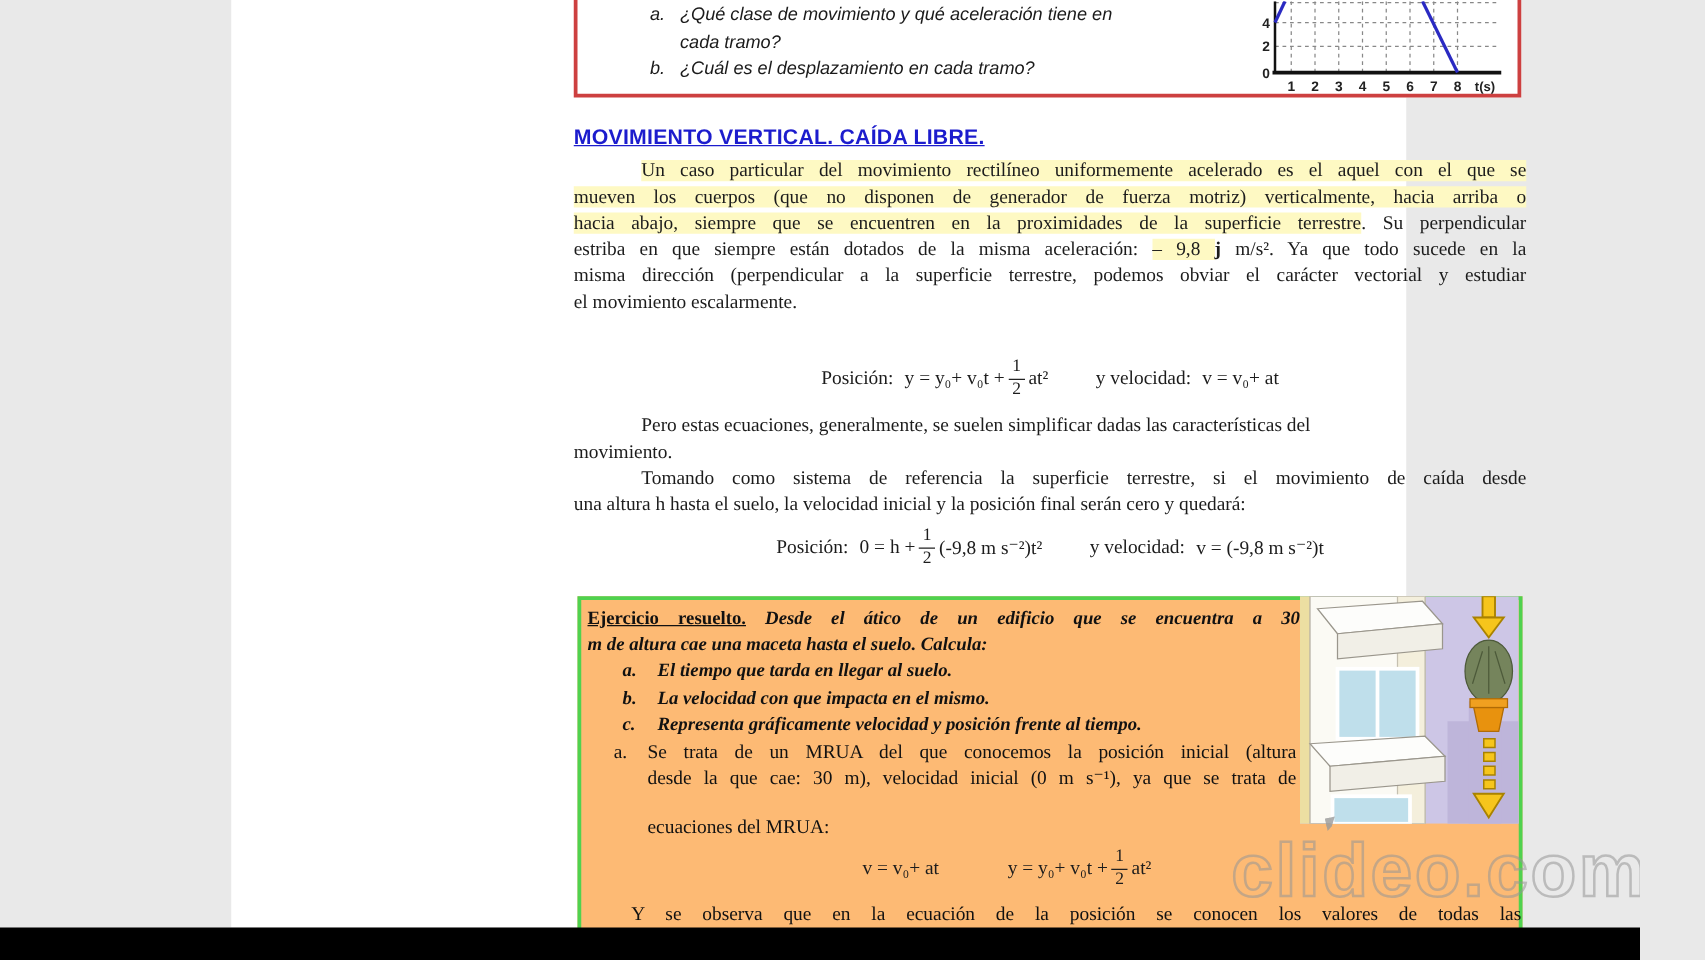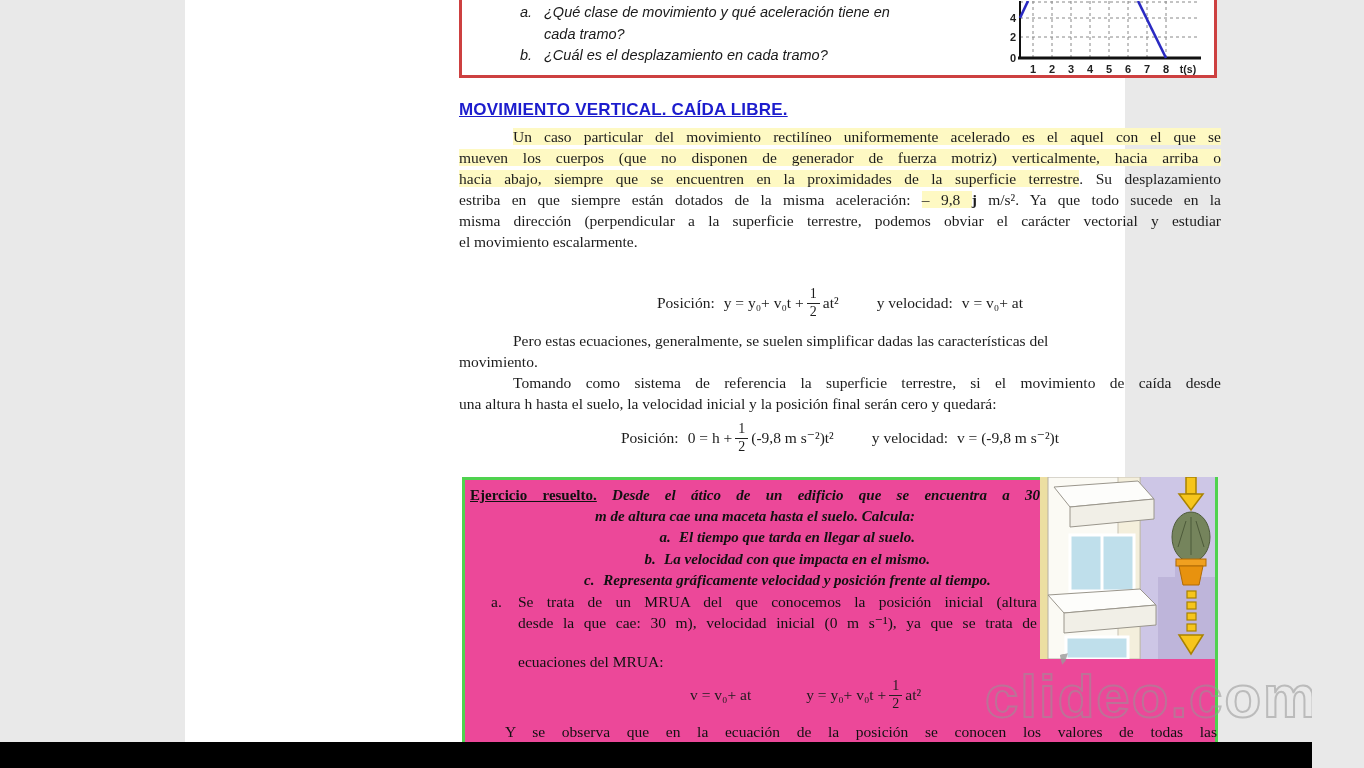--- a/index.html
+++ b/index.html
@@ -37,23 +37,23 @@
   .eqlabel{margin-right:9px;}
   .frac{display:inline-block;vertical-align:-0.55em;text-align:center;line-height:1.05;
         margin:0 3px;font-size:14px;}
   .fnum{display:block;border-bottom:1.4px solid #222;padding:0 3px 1px;}
   .fden{display:block;padding-top:1px;}
   .eqgap{display:inline-block;width:38px;}
   .eqmid{margin-right:9px;}
 
   
   .green-box{position:absolute;left:277px;top:477px;width:756px;height:291px;
-             border:3px solid #4fd24f;background:#ec4899;box-sizing:border-box;}
+             border:3px solid #4fd24f;background:#fdba74;box-sizing:border-box;}
   .gline{position:absolute;left:5px;width:570px;font-size:15px;line-height:21px;color:#111;}
-  .g-bold-it{font-weight:bold;font-style:italic;text-align:center;}
+  .g-bold-it{font-weight:bold;font-style:italic;}
   .g-title{font-weight:bold;font-style:normal;text-decoration:underline;}
   .g-item-label{display:inline-block;width:28px;font-weight:bold;font-style:italic;}
   .g-sol{font-size:15.5px;font-style:normal;font-weight:normal;}
   .g-sol-label{display:inline-block;width:27px;}
   .g-just{text-align:justify;text-align-last:justify;}
   .box-eqrow{position:absolute;left:225px;top:193px;display:flex;gap:55px;align-items:center;
              font-size:15.5px;color:#1c1c1c;height:44px;}
   .g-last{position:absolute;left:40px;top:243px;width:712px;font-size:15.5px;
           text-align:justify;text-align-last:justify;color:#111;}
 
@@ -123,21 +123,21 @@
           <polyline points="13,17 21,0"></polyline>
           <polyline points="131,0 159,57"></polyline>
         </g>
       </svg>
     </div>
 
     <h1 class="title">MOVIMIENTO VERTICAL. CAÍDA LIBRE.</h1>
 
     <div class="pline just" style="top:126px;"><span class="indent" style="padding-left:0;display:inline-block;width:54px;"></span><span class="hl">Un caso particular del movimiento rectilíneo uniformemente acelerado es el aquel con el que se</span></div>
     <div class="pline just" style="top:147px;"><span class="hl">mueven los cuerpos (que no disponen de generador de fuerza motriz) verticalmente, hacia arriba o</span></div>
-    <div class="pline just" style="top:168px;"><span class="hl">hacia abajo, siempre que se encuentren en la proximidades de la superficie terrestre</span><span>. Su desplazamiento</span></div>
+    <div class="pline just" style="top:168px;"><span class="hl">hacia abajo, siempre que se encuentren en la proximidades de la superficie terrestre</span><span>. Su perpendicular</span></div>
     <div class="pline just" style="top:189px;"><span>estriba en que siempre están dotados de la misma aceleración: </span><span class="hl">– 9,8 </span><span class="bold">j</span><span> m/s². Ya que todo sucede en la</span></div>
     <div class="pline just" style="top:210px;">misma dirección (perpendicular a la superficie terrestre, podemos obviar el carácter vectorial y estudiar</div>
     <div class="pline" style="top:231px;">el movimiento escalarmente.</div>
 
     <div class="eqrow" style="top:281px;height:44px;">
       <span class="eqlabel">Posición:</span>
       <span>y = y₀+ v₀t +</span>
       <span class="frac">
           <span class="fnum">1</span>
           <span class="fden">2</span>

